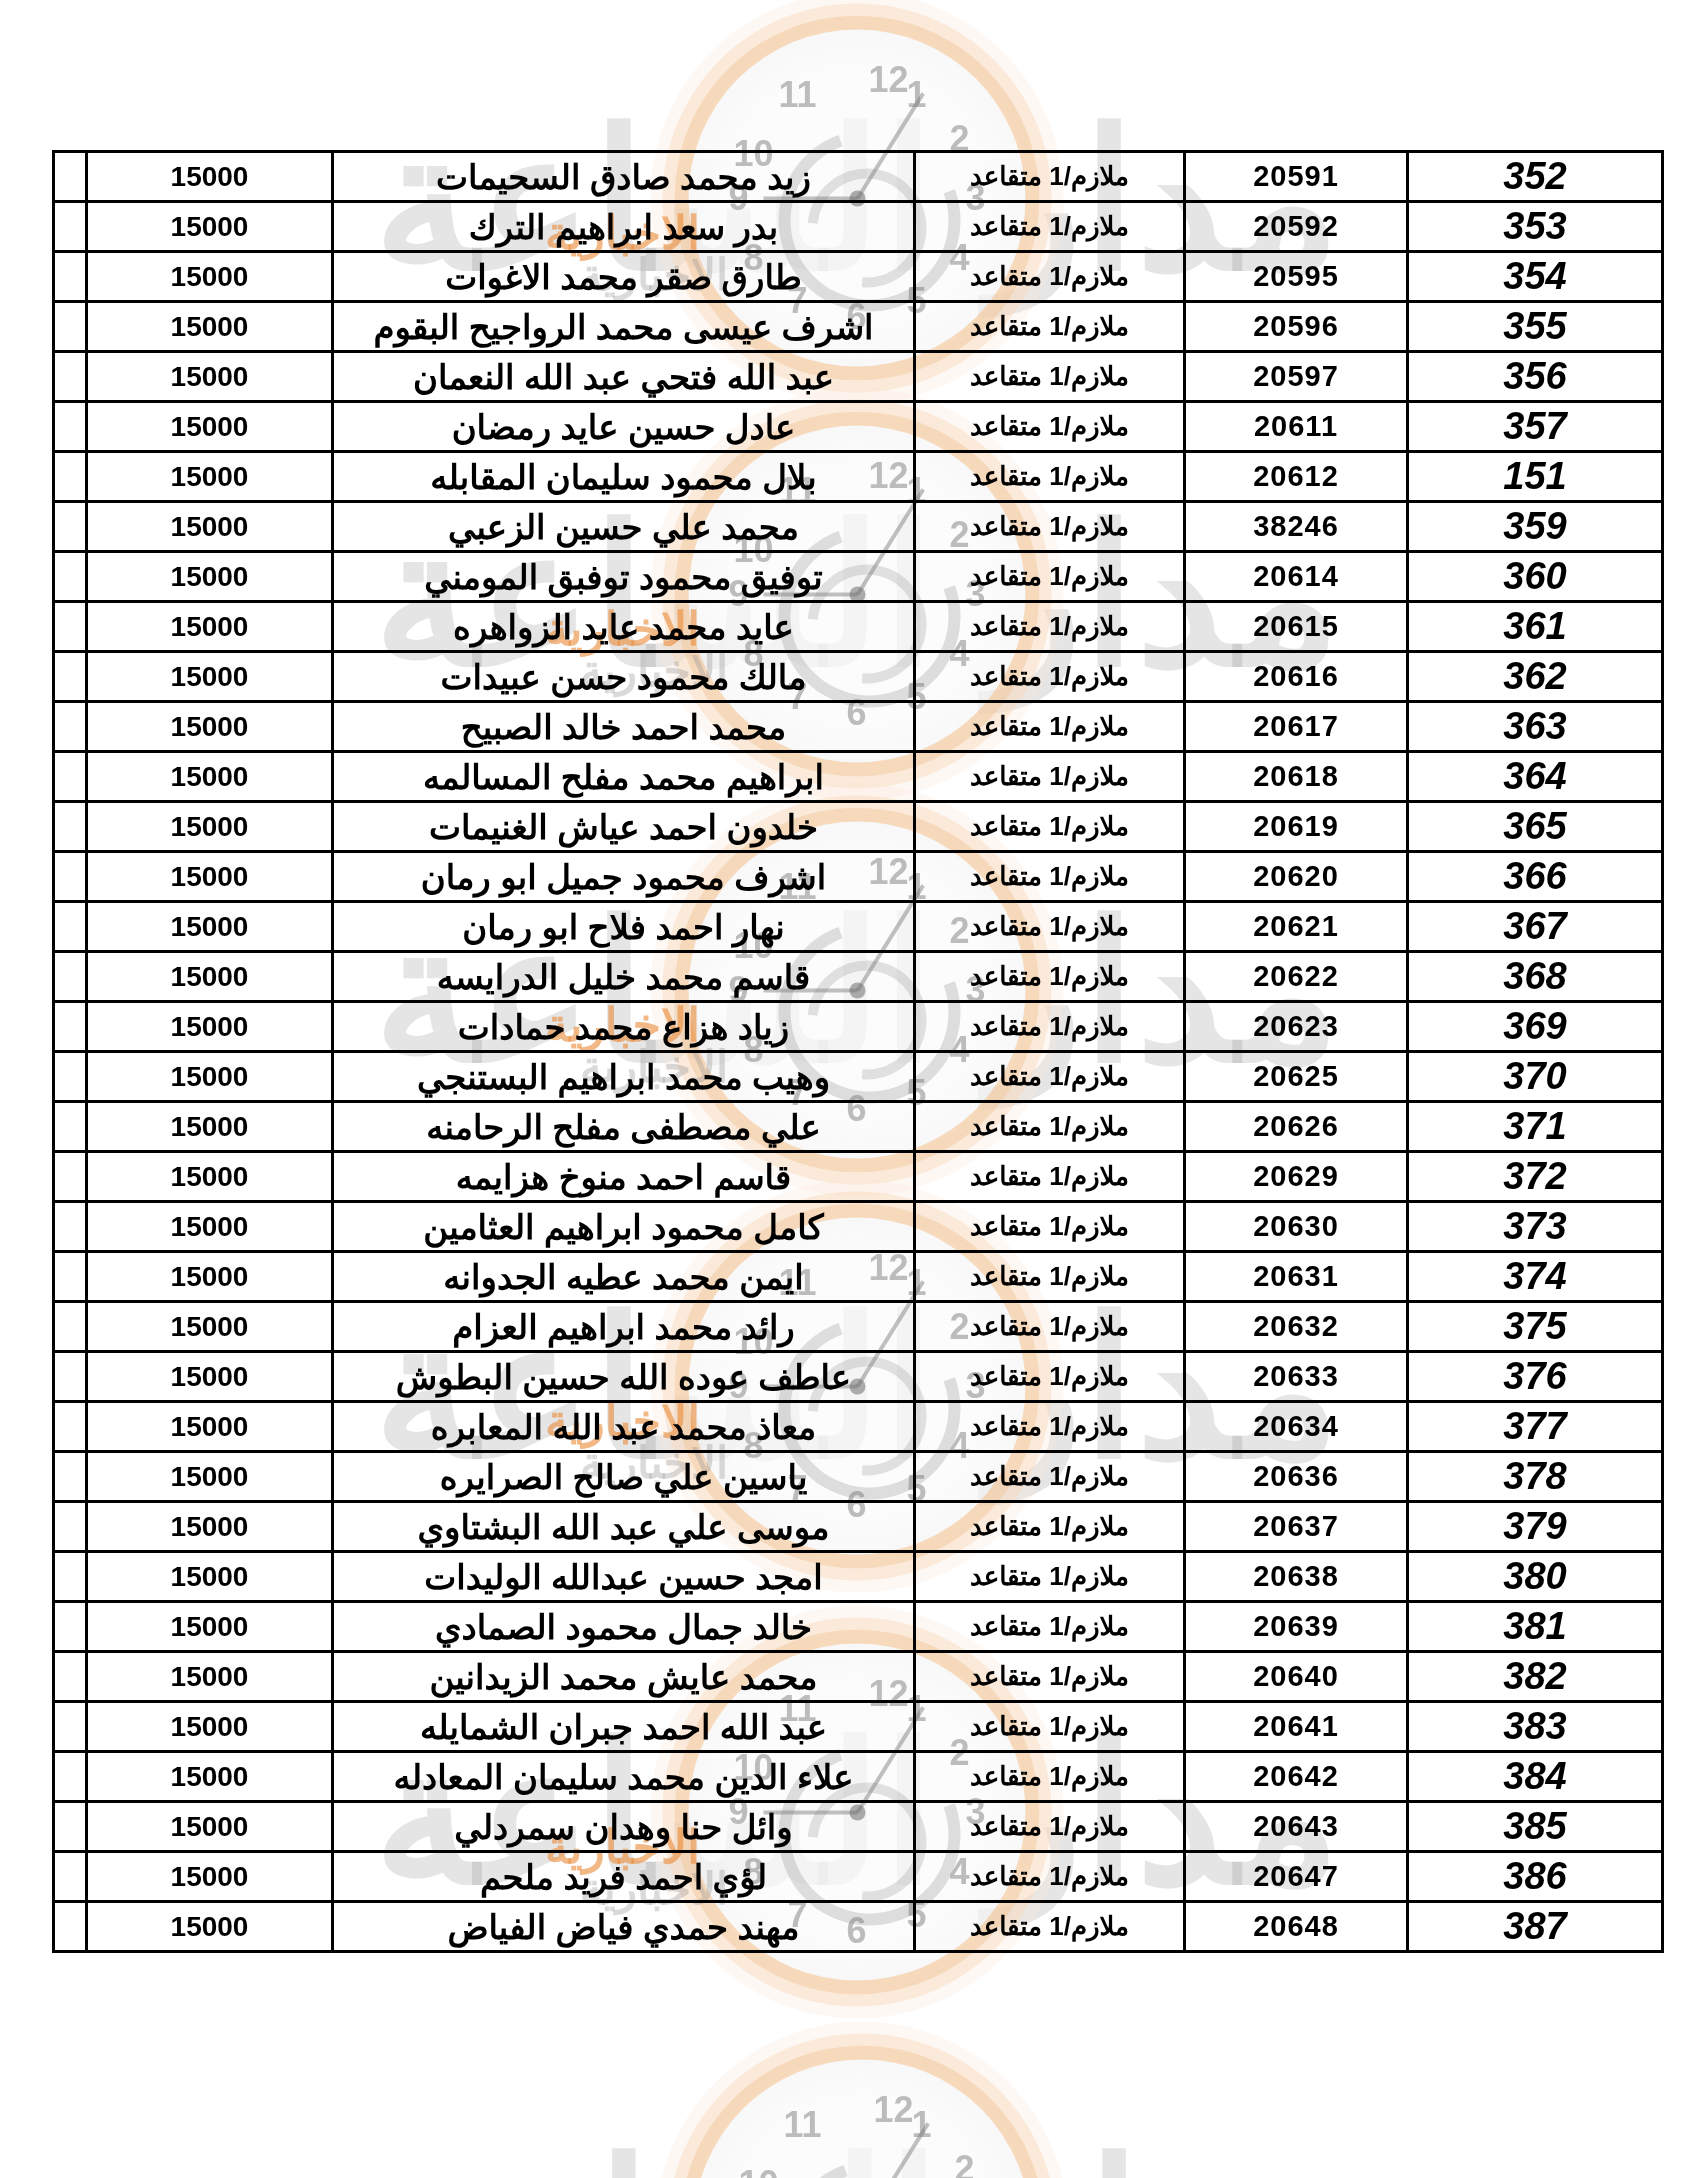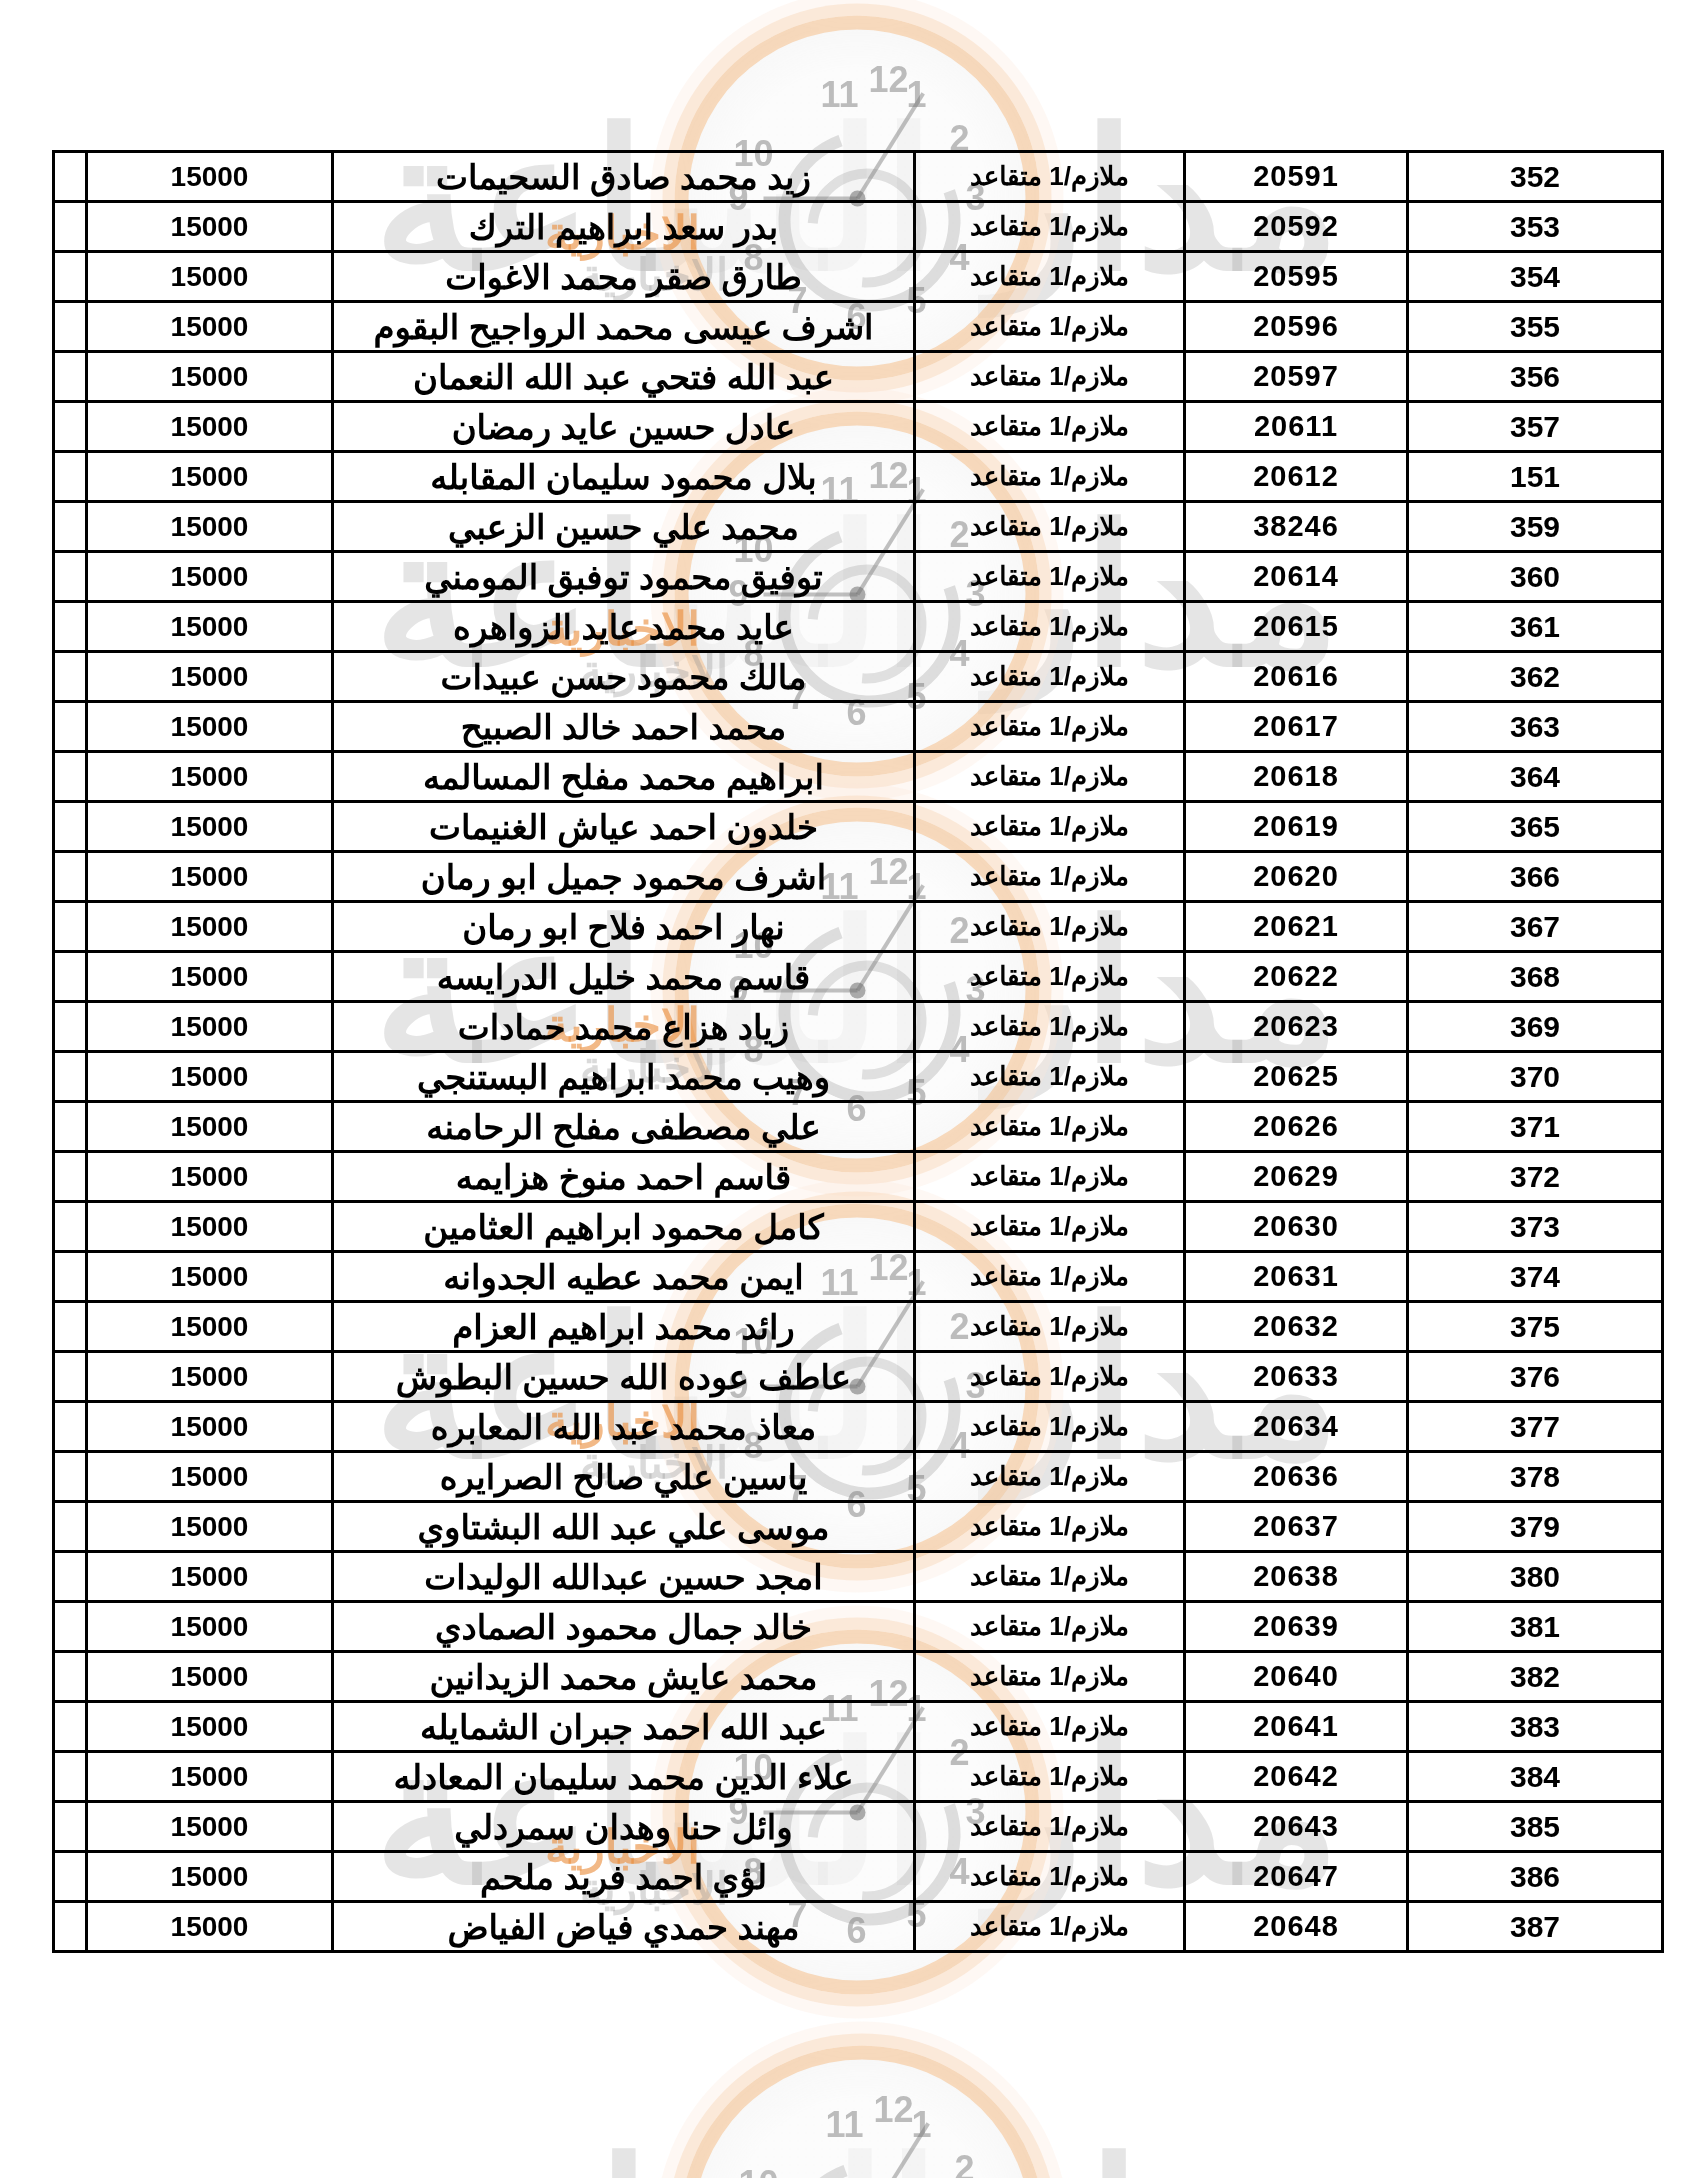--- a/index.html
+++ b/index.html
@@ -31,21 +31,21 @@
     background:radial-gradient(circle, rgba(250,250,250,0.70) 55%, rgba(232,232,232,0.55));
     box-shadow:0 0 0 12px rgba(249,215,185,0.45), 0 0 0 24px rgba(252,233,218,0.30);
   }
   .wm .num{
     position:absolute;transform:translate(-50%,-50%);
     font-size:36px;font-weight:bold;color:rgba(120,120,120,0.48);
   }
   .n12{left:168px;top:50px;margin-left:32px;}  .n1{left:228px;top:65px;}   .n2{left:271px;top:109px;}
   .n3{left:287px;top:168px;}  .n4{left:271px;top:228px;}  .n5{left:228px;top:271px;}
   .n6{left:168px;top:287px;}  .n7{left:109px;top:271px;}  .n8{left:65px;top:228px;}
-  .n9{left:50px;top:168px;}   .n10{left:65px;top:124px;}  .n11{left:109px;top:65px;margin-left:42px;}
+  .n9{left:50px;top:168px;}   .n10{left:65px;top:124px;}  .n11{left:109px;top:65px;}
   .wm .hand-minute{
     position:absolute;left:calc(50% - 2px);bottom:50%;width:4px;height:124px;
     background:rgba(130,130,130,0.50);transform-origin:bottom center;transform:rotate(32deg);
   }
   .wm .hand-hour{
     position:absolute;left:calc(50% - 2px);bottom:50%;width:4px;height:94px;
     background:rgba(130,130,130,0.50);transform-origin:bottom center;transform:rotate(-90deg);
   }
   .wm .hub{
     position:absolute;left:calc(50% - 8px);top:calc(50% - 8px);width:16px;height:16px;
@@ -72,21 +72,21 @@
     font-weight:bold;color:#000;white-space:nowrap;overflow:hidden;
     background:transparent;
   }
   td.c-spacer{width:30px;
     background-image:linear-gradient(to right, transparent 12px, #9DC3E6 12px, #9DC3E6 14px, transparent 14px);
   }
   td.c-amount{width:243px;font-size:28px;}
   td.c-name{width:579px;font-size:34px;direction:rtl;}
   td.c-rank{width:267px;font-size:26px;direction:rtl;}
   td.c-id{width:220px;font-size:29px;letter-spacing:1px;}
-  td.c-serial{width:252px;font-size:30px;color:#ffffff;background:#4472C4;}
+  td.c-serial{width:252px;font-size:38px;color:#ffffff;background:#4472C4;font-style:italic;}
 </style>
 </head>
 <body>
 
 <div class="wm-layer" id="wm-layer">
     <div class="wm" style="left: 639px; top: -20px;">
     <span class="brand">مدار الساعة</span>
     <div class="clock">
       <div class="swirl-a"></div>
       <div class="swirl-b"></div>

